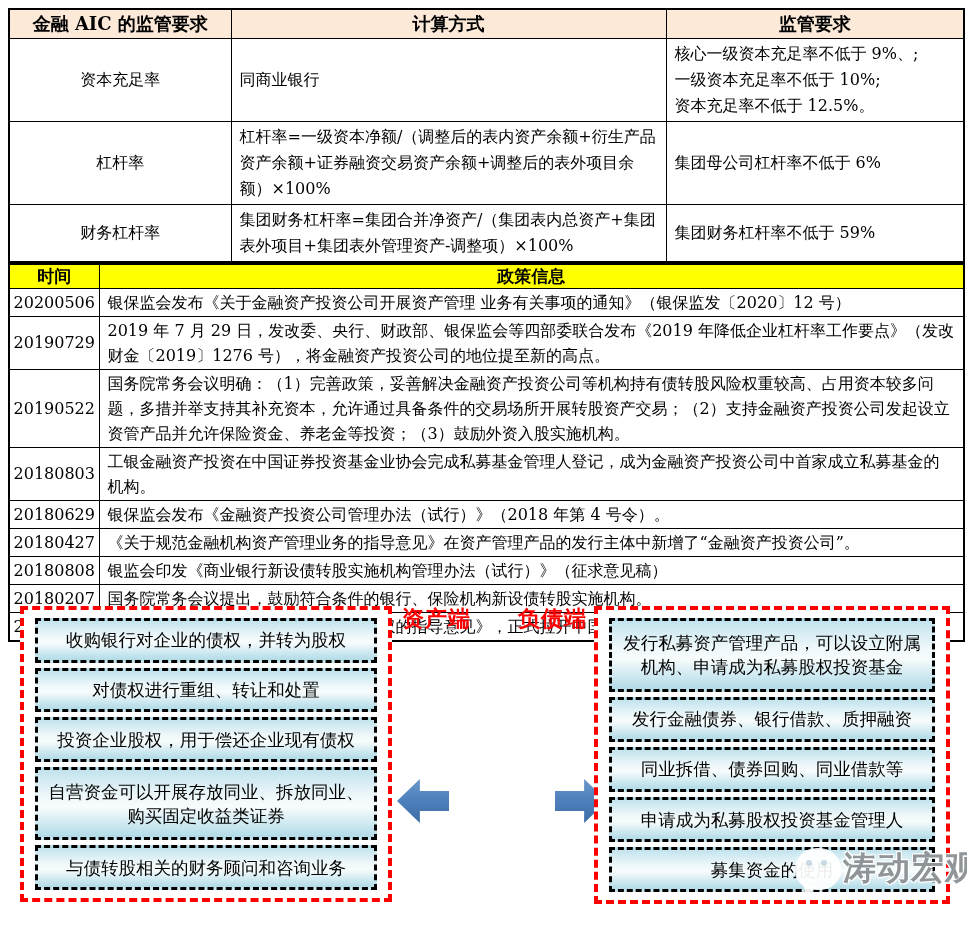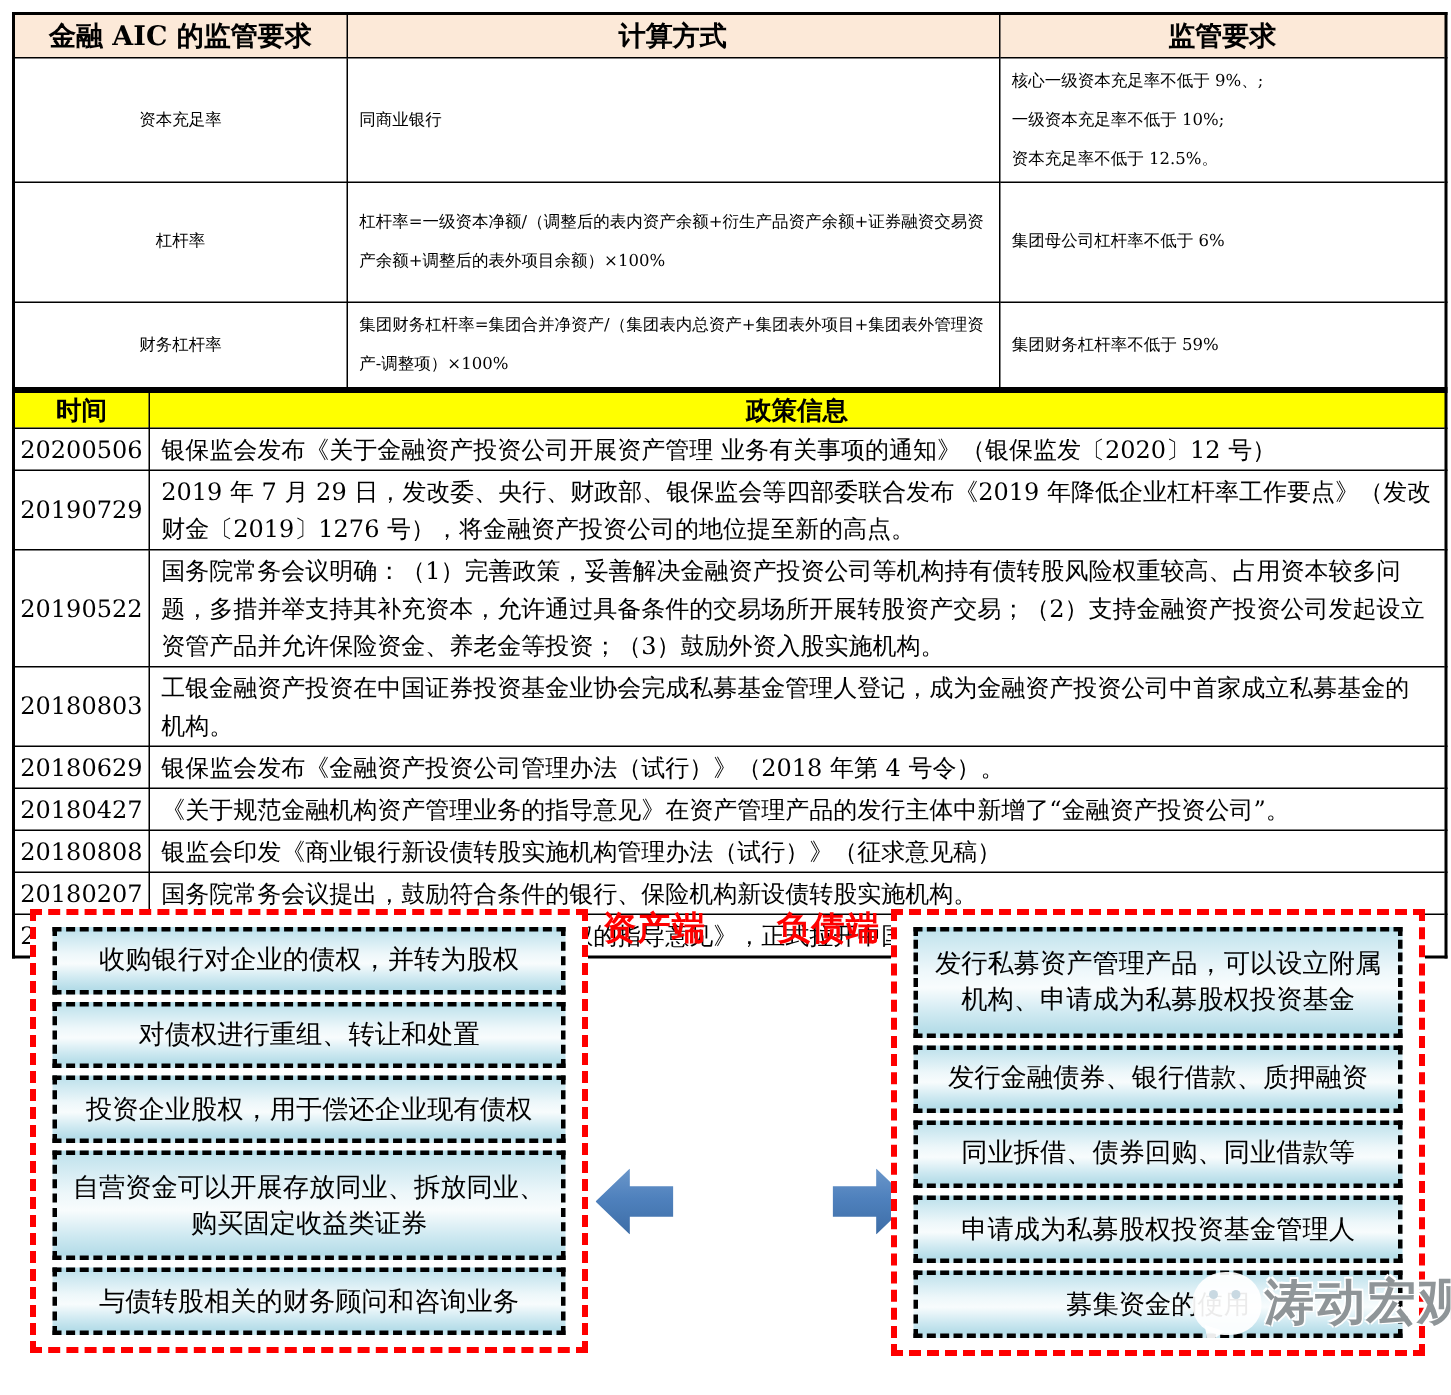--- a/index.html
+++ b/index.html
@@ -15,21 +15,21 @@
   .page{position:relative;width:967px;height:930px;overflow:hidden;}
 
   
   table{border-collapse:collapse;table-layout:fixed;margin-left:8px;width:955px;}
   .t1{margin-top:8px;border:2px solid #000;}
   .t1 th,.t1 td{border:1px solid #000;}
   .t1 th{
     background:var(--peach);font-weight:bold;font-size:18px;height:29px;
     text-align:center;padding:0 4px;
   }
-  .t1 td{font-size:11px;line-height:26px;vertical-align:middle;}
+  .t1 td{font-size:16px;line-height:26px;vertical-align:middle;}
   .t1 .c-item{text-align:center;}
   .t1 .c-method,.t1 .c-req{padding:2px 8px;}
   .t1 tr.r1 td{height:78px;}
   .t1 tr.r2 td{height:80px;}
   .t1 tr.r3 td{height:50px;}
   .preline{white-space:pre-line;}
 
   .t2{border:2px solid #000;}
   .t2 th,.t2 td{border:1px solid #000;}
   .t2 th{

